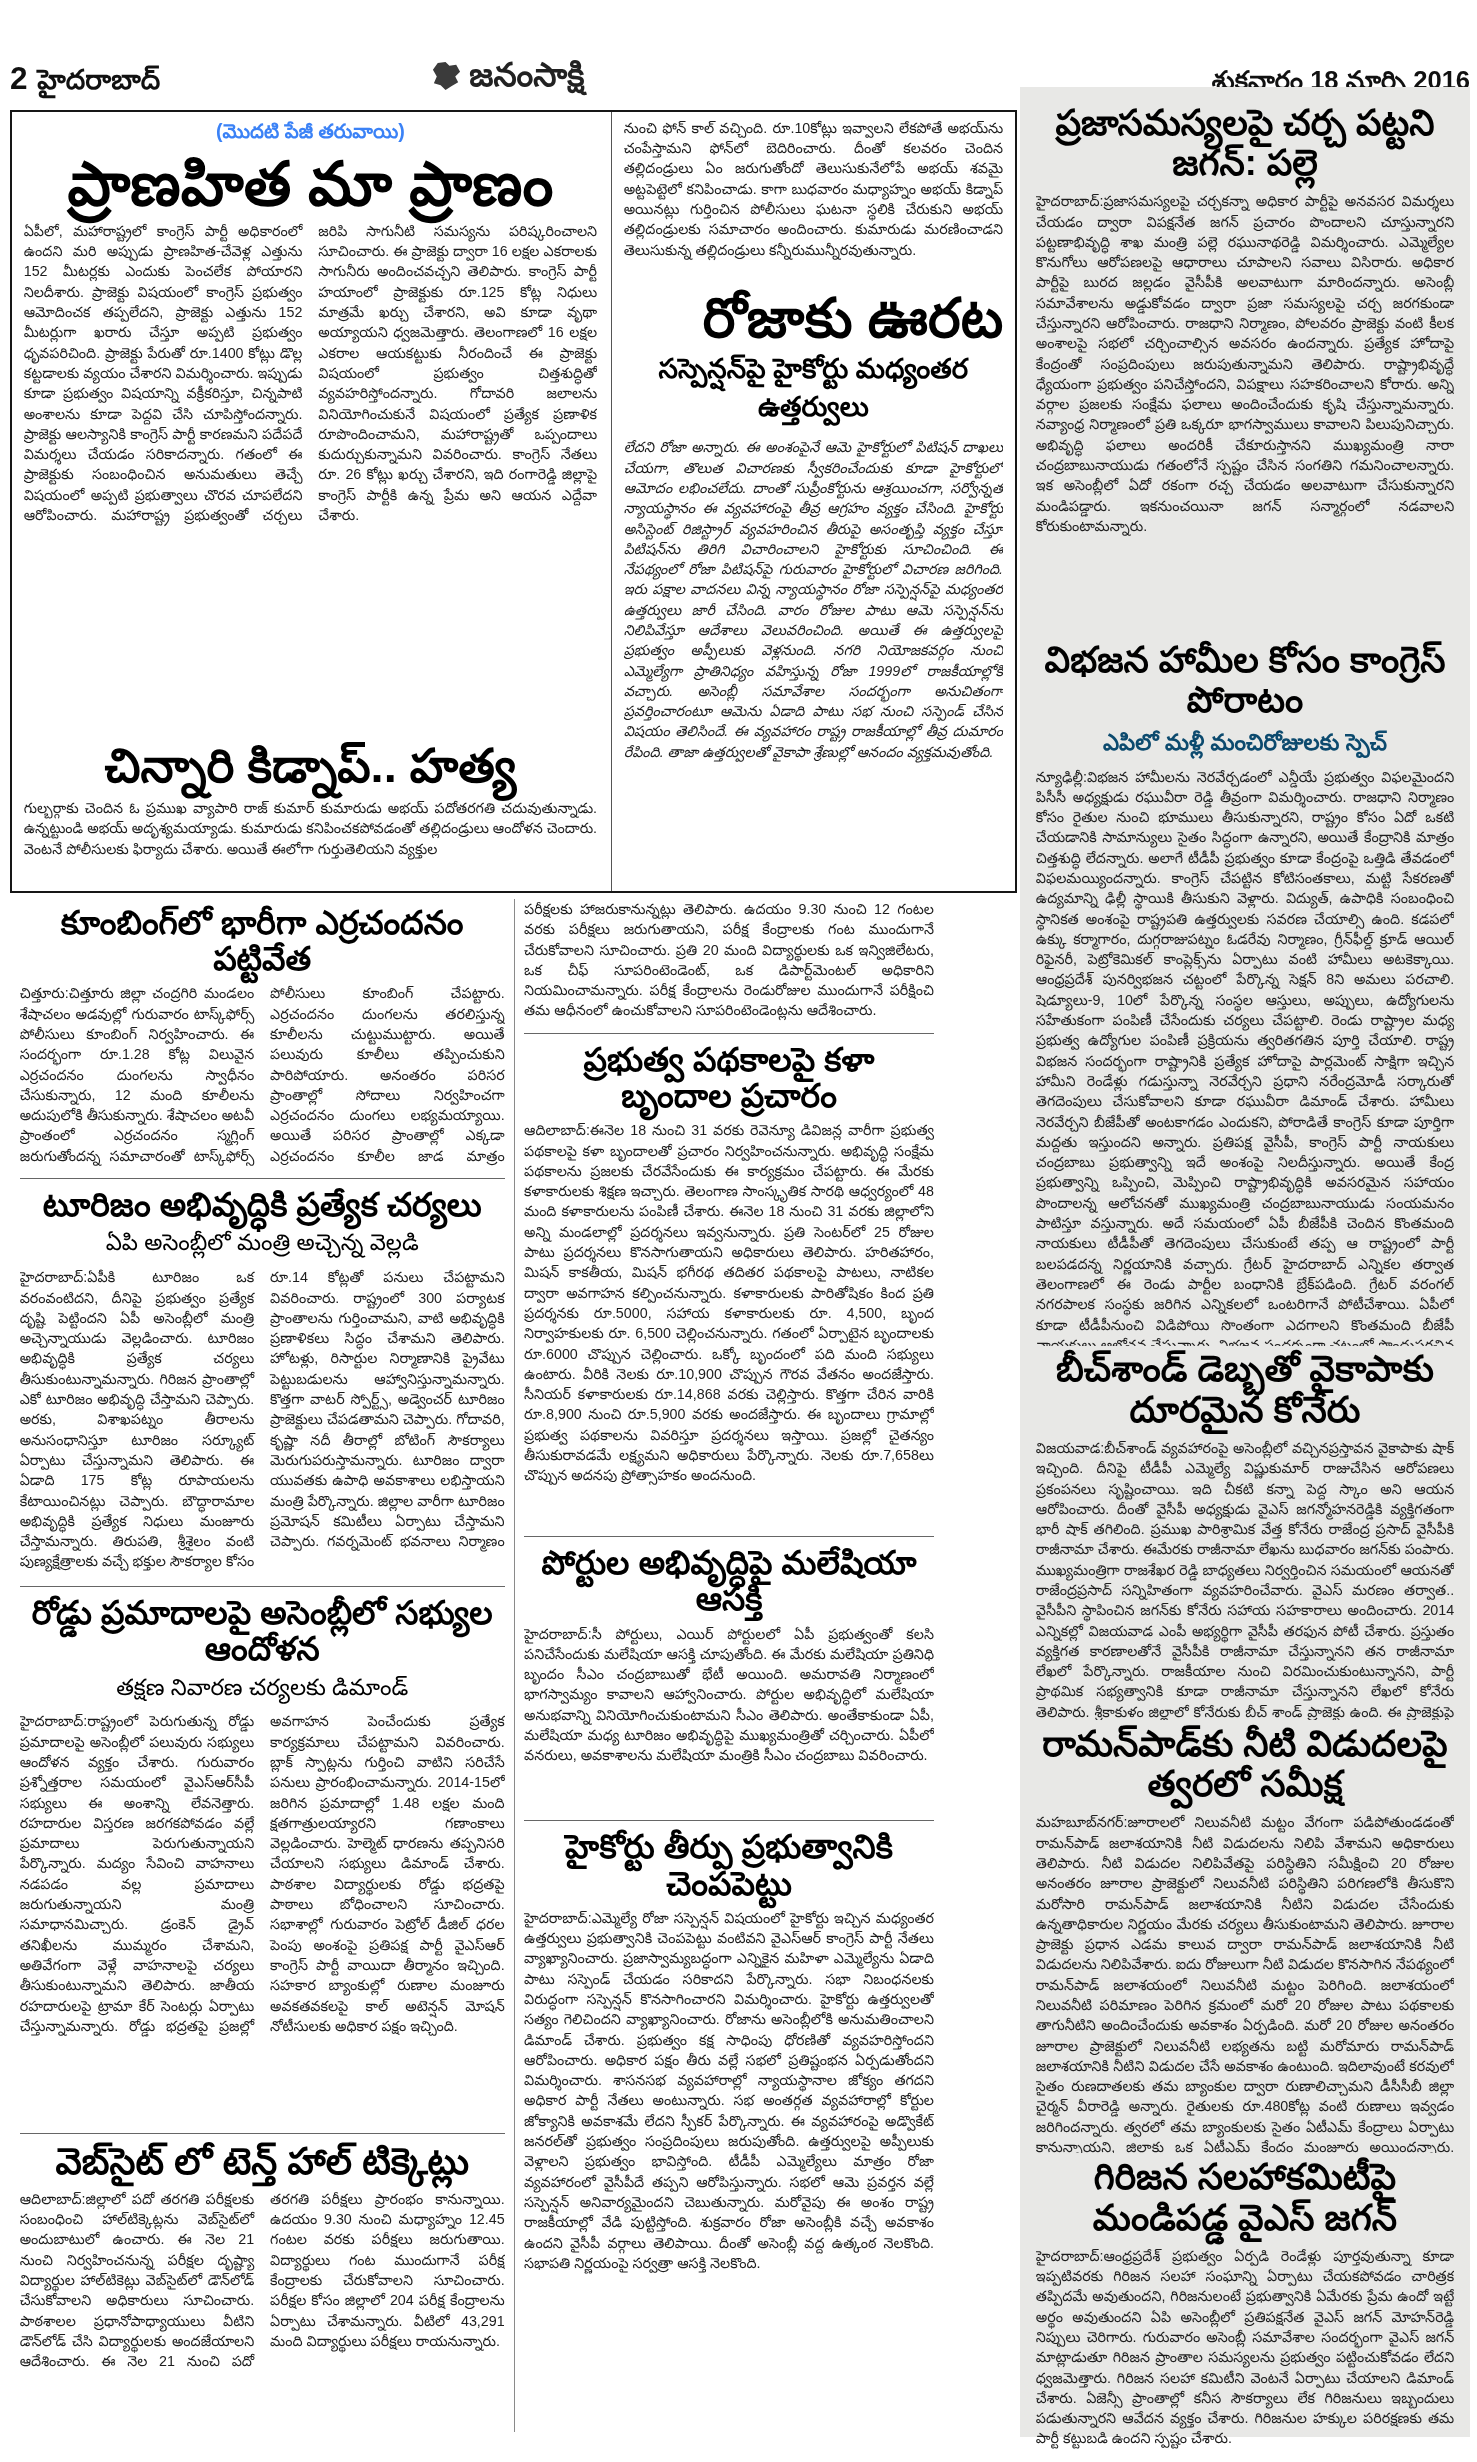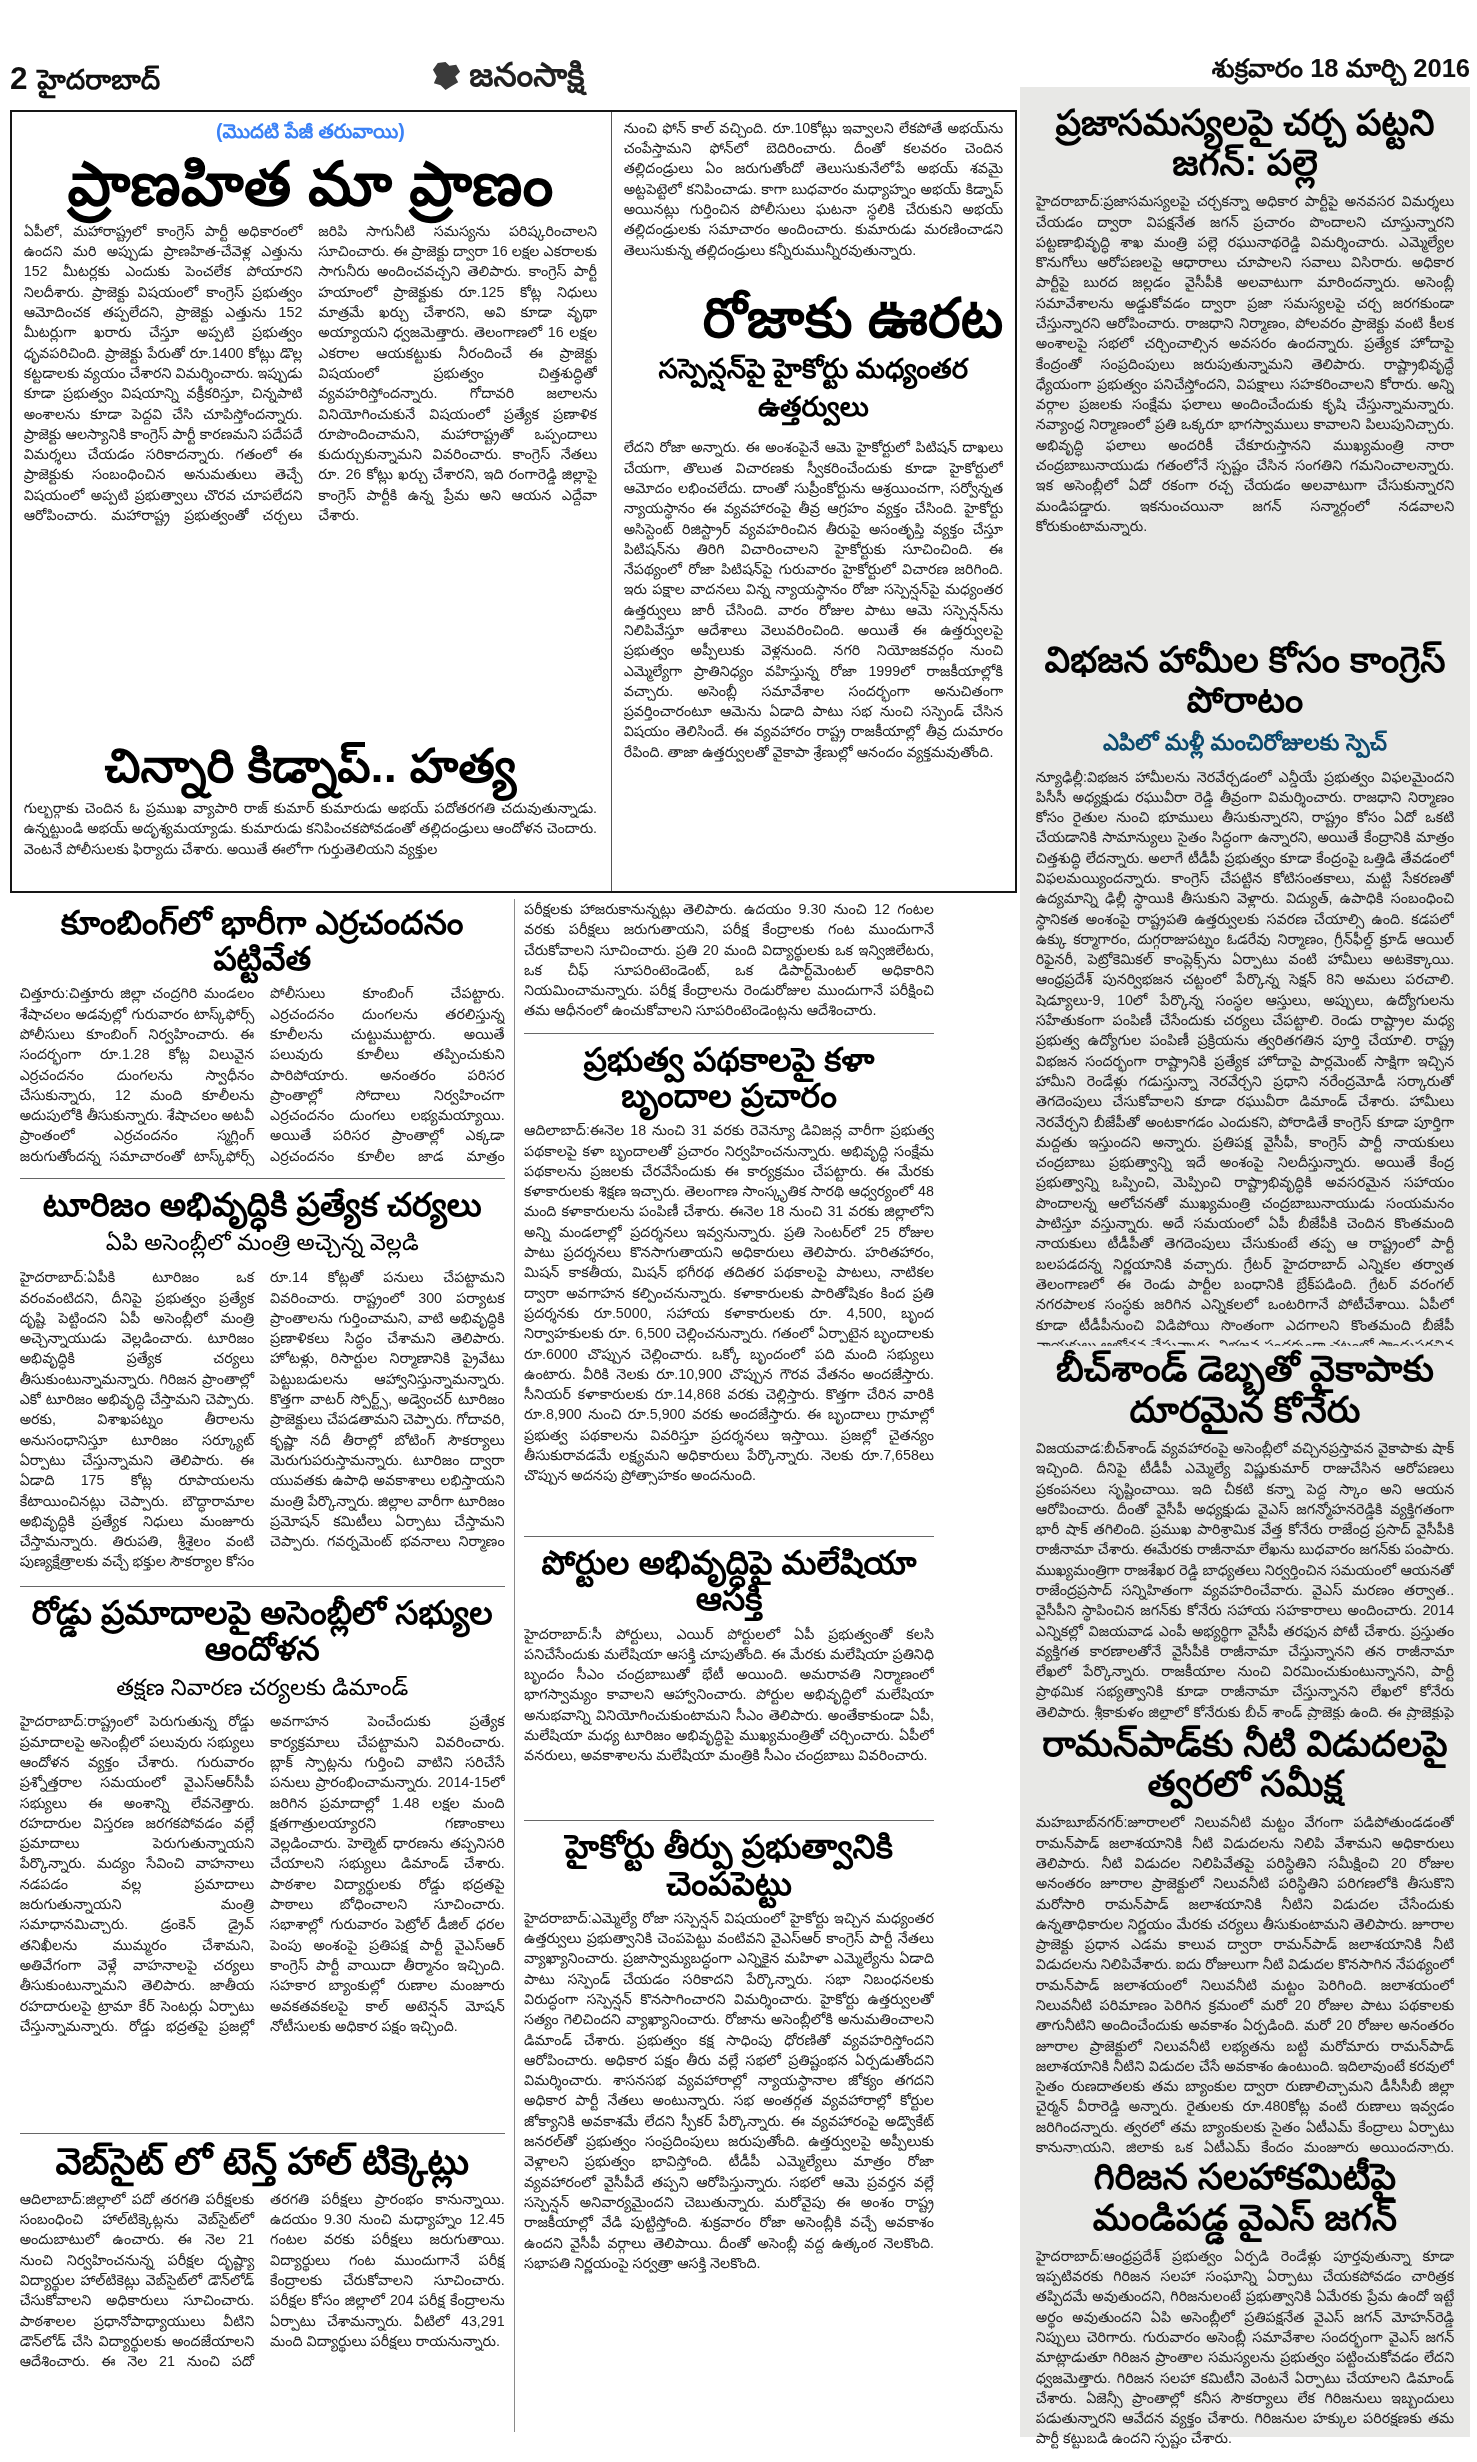--- a/index.html
+++ b/index.html
@@ -7,38 +7,38 @@
     width:1478px;height:2463px;position:relative;background:#ffffff;
     font-family:"Liberation Sans","DejaVu Sans",sans-serif;color:#1c1c1c;
     overflow:hidden;
   }
   
   .hdr{position:absolute;left:0;top:54px;width:1478px;height:51px;}
   .hdr-left{position:absolute;left:9.9px;top:5.9px;font-weight:bold;font-size:27.6px;color:#111;}
   .hdr-left .pgnum{font-size:31.5px;margin-right:9.9px;}
   .hdr-center{position:absolute;left:0;right:463px;top:2px;text-align:center;font-weight:bold;font-size:33px;color:#222;}
   .hdr-center svg{vertical-align:-6.9px;margin-right:5.9px;}
-  .hdr-right{position:absolute;right:7.9px;top:0;width:296px;text-align:right;font-weight:bold;font-size:25.6px;color:#111;}
+  .hdr-right{position:absolute;right:7.9px;top:12px;width:296px;text-align:right;font-weight:bold;font-size:25.6px;color:#111;}
   
   .leadbox{position:absolute;left:9.9px;top:110px;width:1007px;height:783px;border:2px solid #161616;display:flex;box-sizing:border-box;background:#fff;}
   .leadbox .lcol{width:599px;padding:5.9px 13.8px 3.9px 11.8px;box-sizing:border-box;}
   .leadbox .ccol{flex:1;border-left:1px solid #555;padding:5.9px 11.8px 3.9px 11.8px;box-sizing:border-box;}
   .contnote{text-align:center;font-weight:bold;font-size:19.7px;margin:2px 0 3.9px 0;color:#3b82f6;}
   .h-huge{font-weight:800;font-size:61px;line-height:1.05;text-align:center;color:#000;margin:0 0 5px 0;}
   .h-big2{font-weight:800;font-size:55px;line-height:1.05;text-align:right;color:#000;margin:7.9px 0 5.9px 0;}
   .h-kid{font-weight:800;font-size:47px;line-height:1.05;text-align:center;color:#000000;margin:9.9px 0 7.9px 0;}
   .subhead{font-weight:bold;font-size:27.6px;text-align:center;color:#000;margin:0 0 7.9px 0;}
   .body{font-size:14.3px;line-height:1.42;text-align:justify;color:#1d1d1d;overflow:hidden;}
   .cols2{column-count:2;column-gap:15.8px;}
   .rule{border:0;border-top:1px solid #666;margin:7.9px 0;}
   
   .pr-body{height:510px;}
   .kid-body{height:77px;}
   .roja-cont{height:164px;}
-  .roja-body{height:463px;}
+  .roja-body{height:463px;font-style:italic;}
   
   .lower-left{position:absolute;left:19.7px;top:899px;width:485px;}
   .lower-center{position:absolute;left:524px;top:899px;width:410px;}
   .vrule{position:absolute;left:514px;top:899px;width:1px;height:1533px;background:#8a8a8a;}
   .h-sec{font-weight:800;font-size:33px;line-height:1.1;text-align:center;color:#000;margin:5.9px 0 5.9px 0;}
   .h-sec-lg{font-size:37px;}
   .subsec{font-weight:normal;font-size:22.7px;text-align:center;color:#000;margin:0 0 5.9px 0;}
   .cmb-body{height:187px;}
   .tour-body{height:311px;}
   .road-body{height:414px;}

